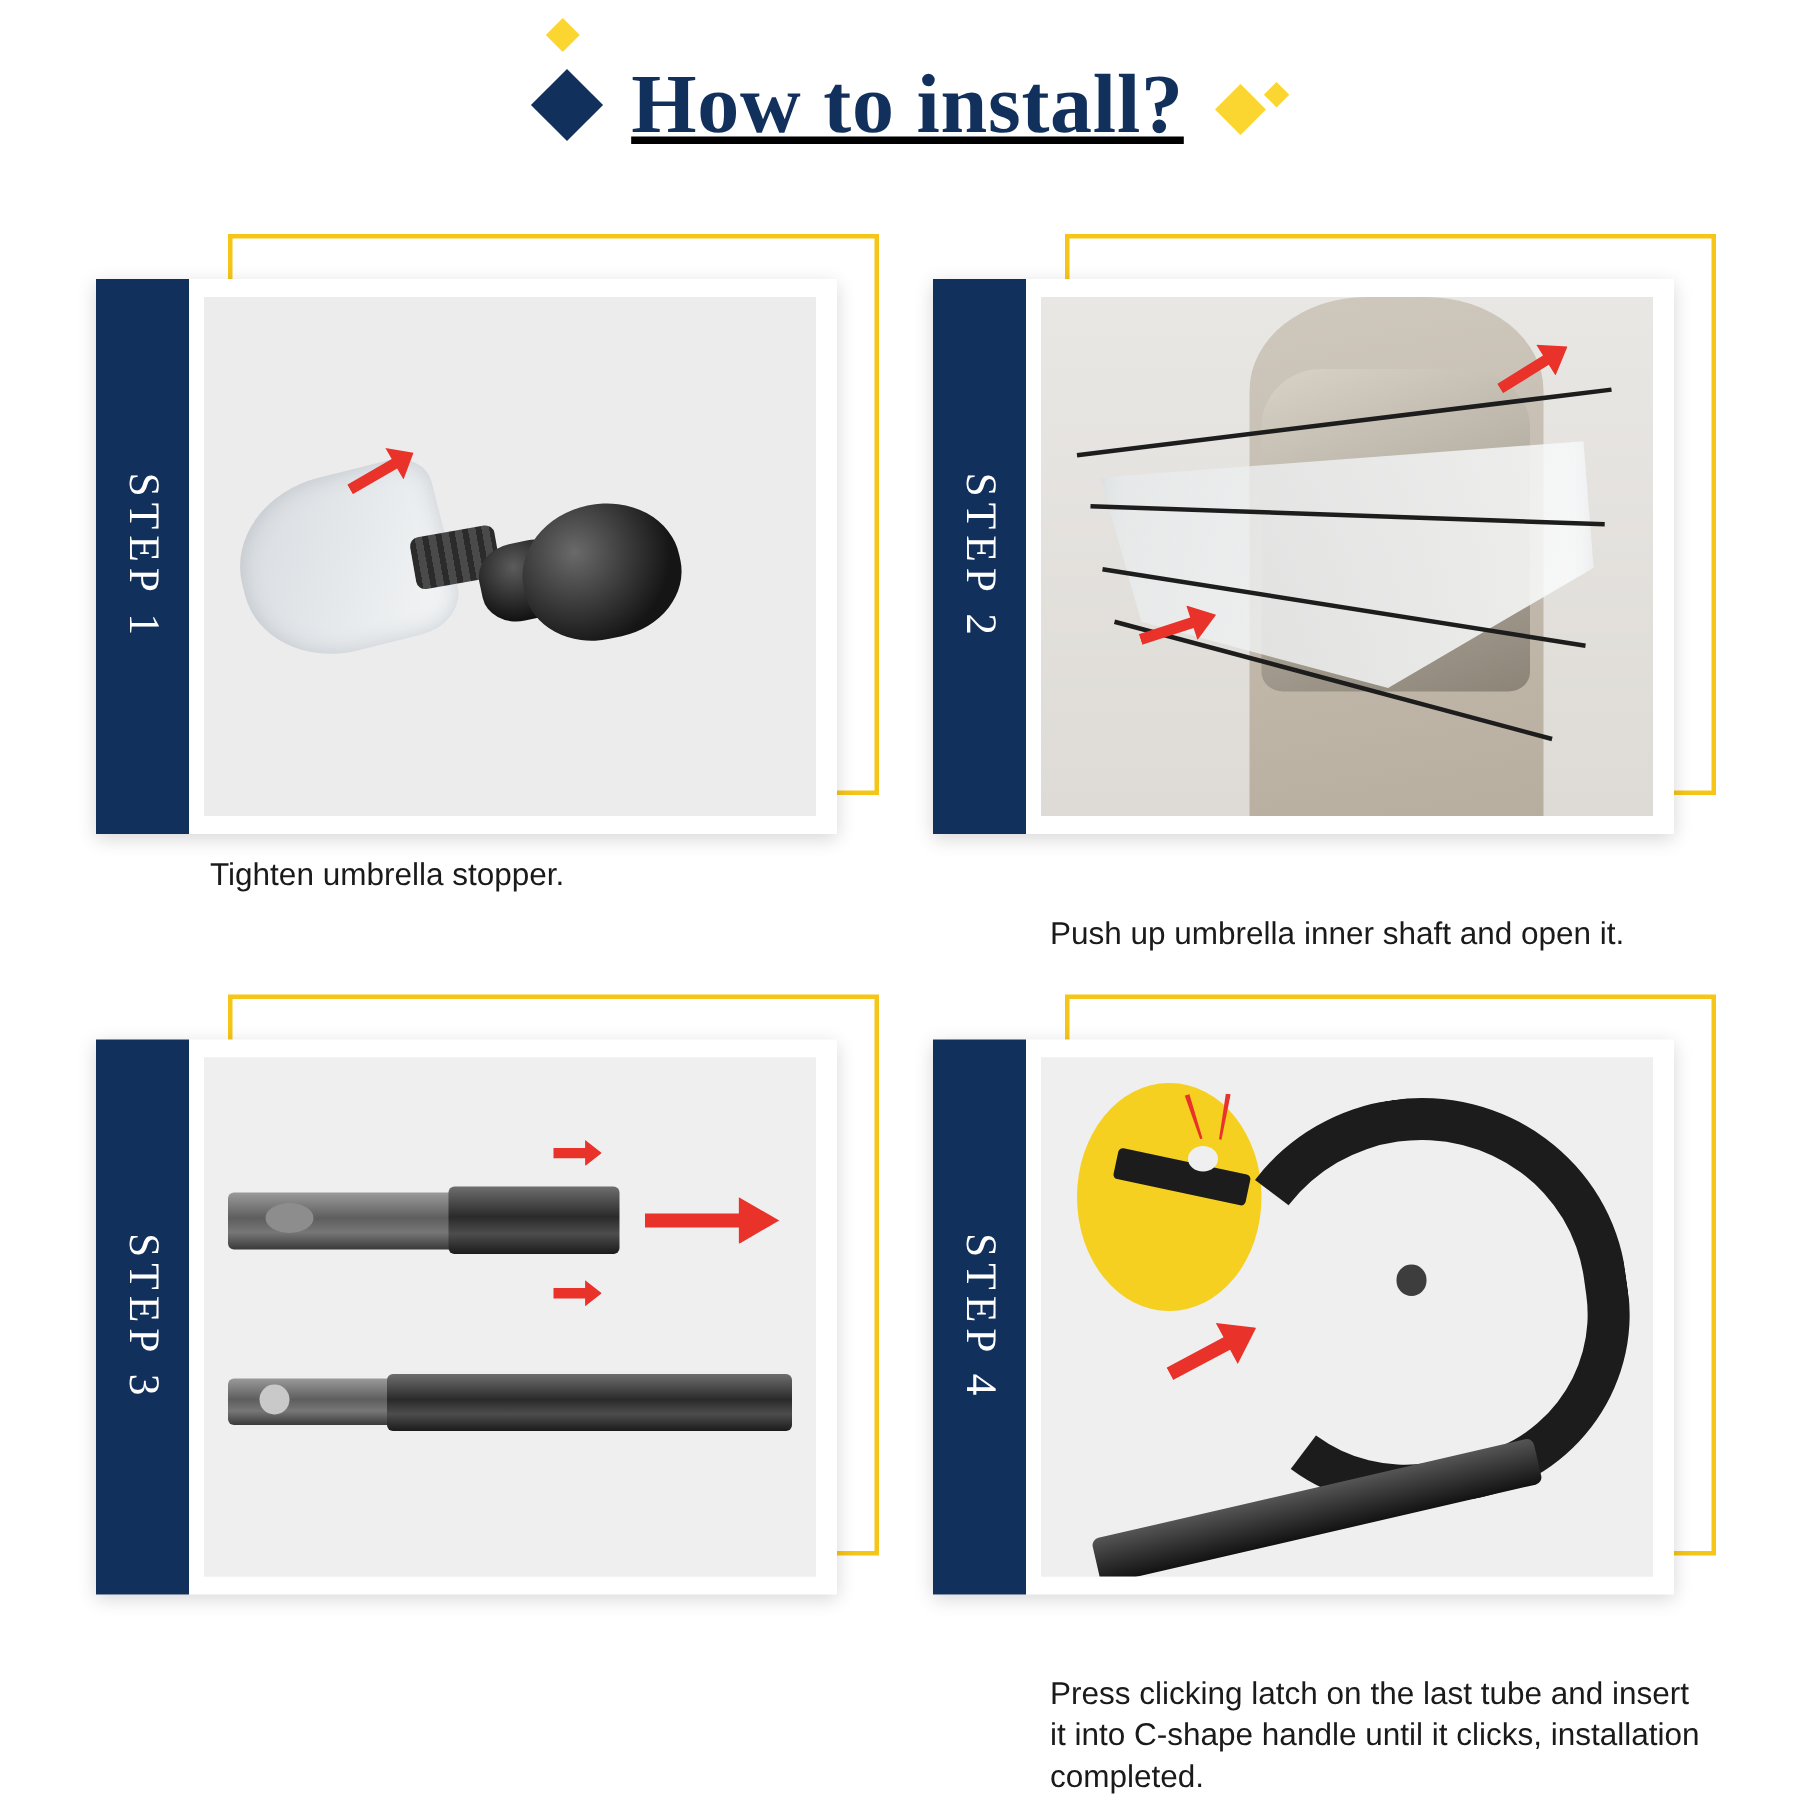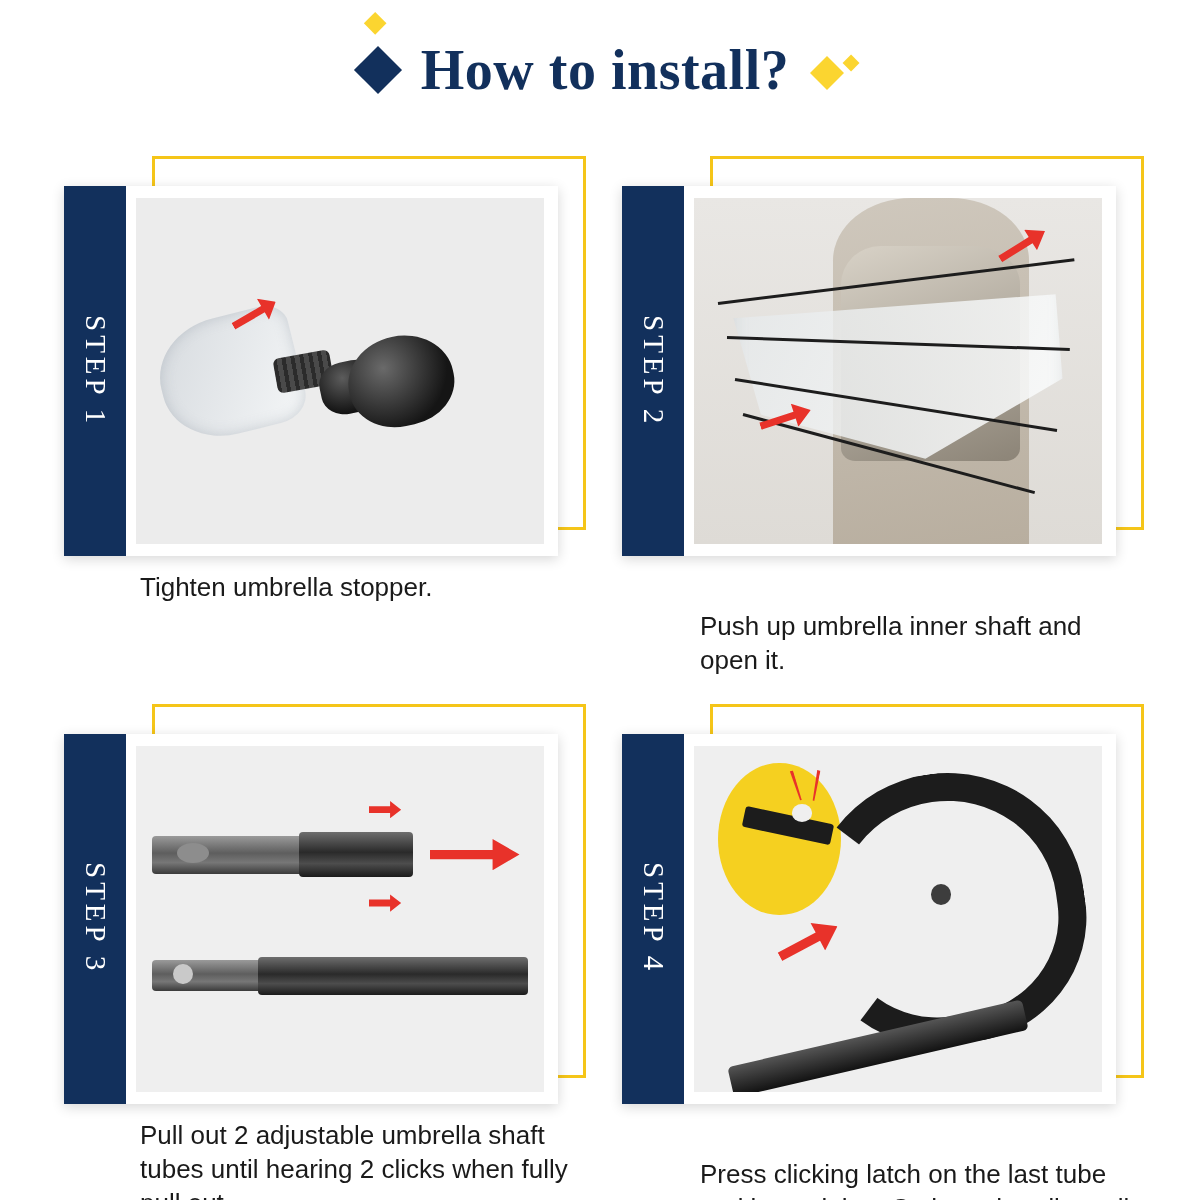--- a/index.html
+++ b/index.html
@@ -16,20 +16,21 @@
   }
 
   
   .header {
     position: relative;
     height: 140px;
     display: flex;
     align-items: center;
     justify-content: center;
     gap: 26px;
+    text-decoration: underline;
   }
   .title {
     font-family: "Liberation Serif", serif;
     font-size: 56px;
     font-weight: bold;
     color: #12305c;
     letter-spacing: 0.5px;
     white-space: nowrap;
   }
   .diamond-left {
@@ -125,21 +126,21 @@
   }
   .photo {
     flex: 1;
     margin: 12px 14px 12px 10px;
     background: #ececec;
     position: relative;
     overflow: hidden;
   }
   .caption {
     padding: 14px 4px 0 84px;
-    font-size: 26px;
+    font-size: 21px;
     line-height: 1.32;
     color: #1a1a1a;
   }
   .step.right .caption { padding-left: 86px; margin-top: 39px; }
 
   
   .ph-inner { position: absolute; inset: 0; }
 
   
   .s1-umb {
@@ -359,21 +360,20 @@
             <div class="tube" style="left:30%;top:61%;width:66%;height:11%;"></div>
             <div style="position:absolute;left:10%;top:28%;width:8%;height:6%;border-radius:50%;background:#8d8d8d;"></div>
             <div style="position:absolute;left:9%;top:63%;width:5%;height:6%;border-radius:50%;background:#c9c9c9;"></div>
             <div class="arrow-red" style="left:72%;top:27%;width:22%;height:9%;clip-path:polygon(0 35%,70% 35%,70% 0,100% 50%,70% 100%,70% 65%,0 65%);"></div>
             <div class="arrow-red" style="left:57%;top:16%;width:8%;height:5%;clip-path:polygon(0 30%,66% 30%,66% 0,100% 50%,66% 100%,66% 70%,0 70%);"></div>
             <div class="arrow-red" style="left:57%;top:43%;width:8%;height:5%;clip-path:polygon(0 30%,66% 30%,66% 0,100% 50%,66% 100%,66% 70%,0 70%);"></div>
           </div>
         </div>
       </div>
     </div>
-    <div class="caption">Pull out 2 adjustable umbrella shaft tubes until hearing 2 clicks when fully pull out.</div>
   </div>
 
   <div class="step right">
     <div class="card-wrap">
       <div class="bracket"></div>
       <div class="card">
         <div class="step-label">
           <span>STEP 4</span>
         </div>
         <div class="photo">

